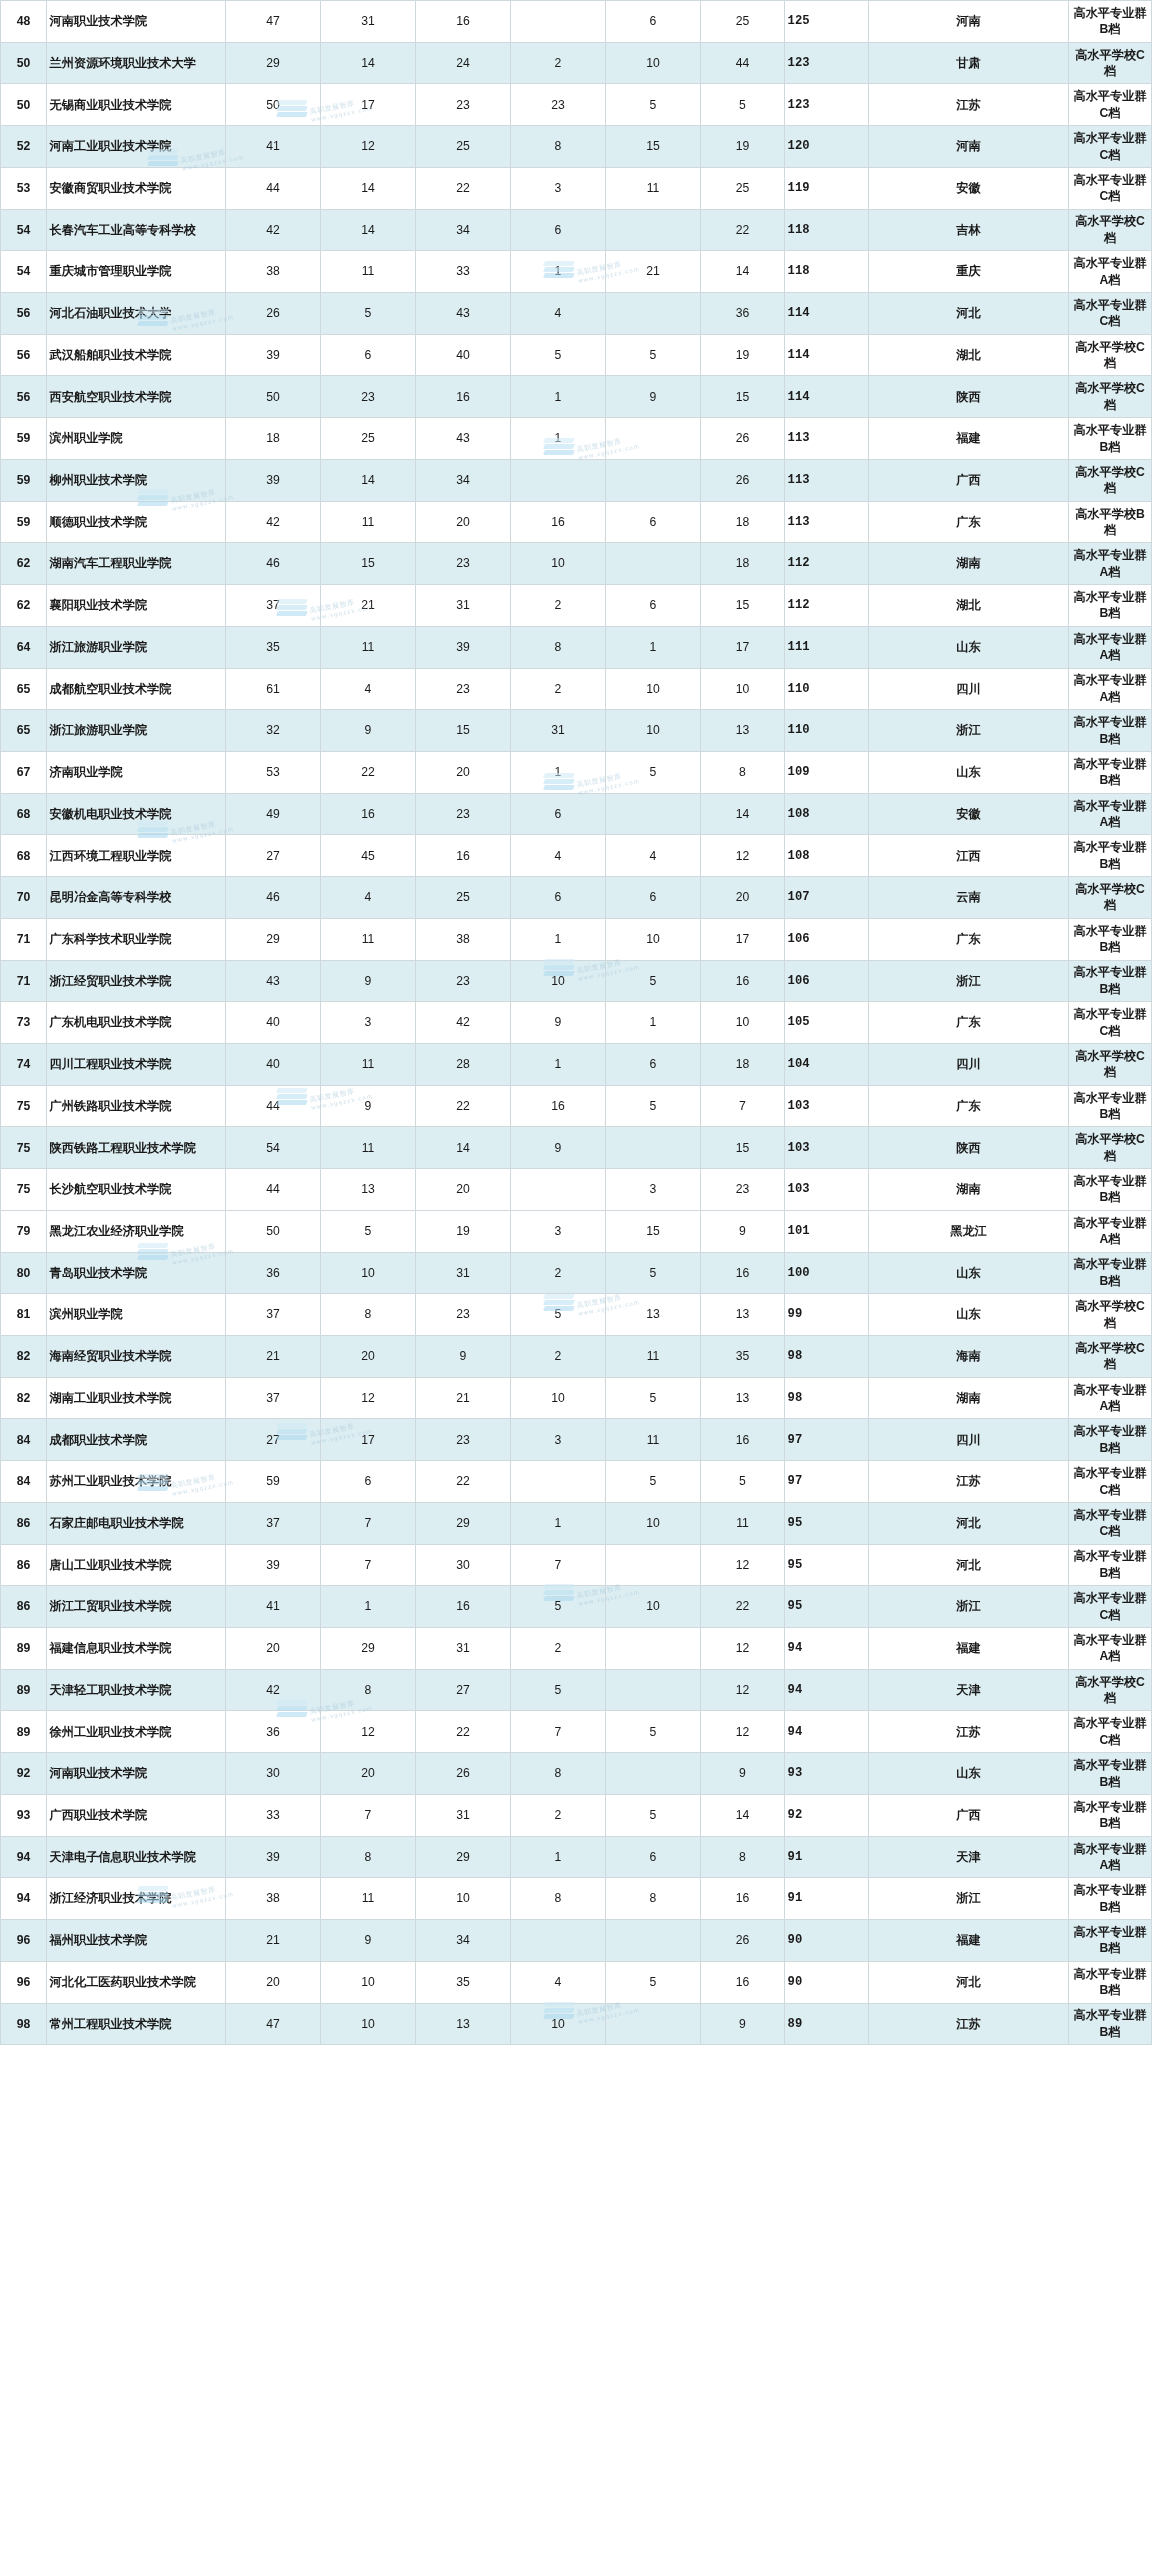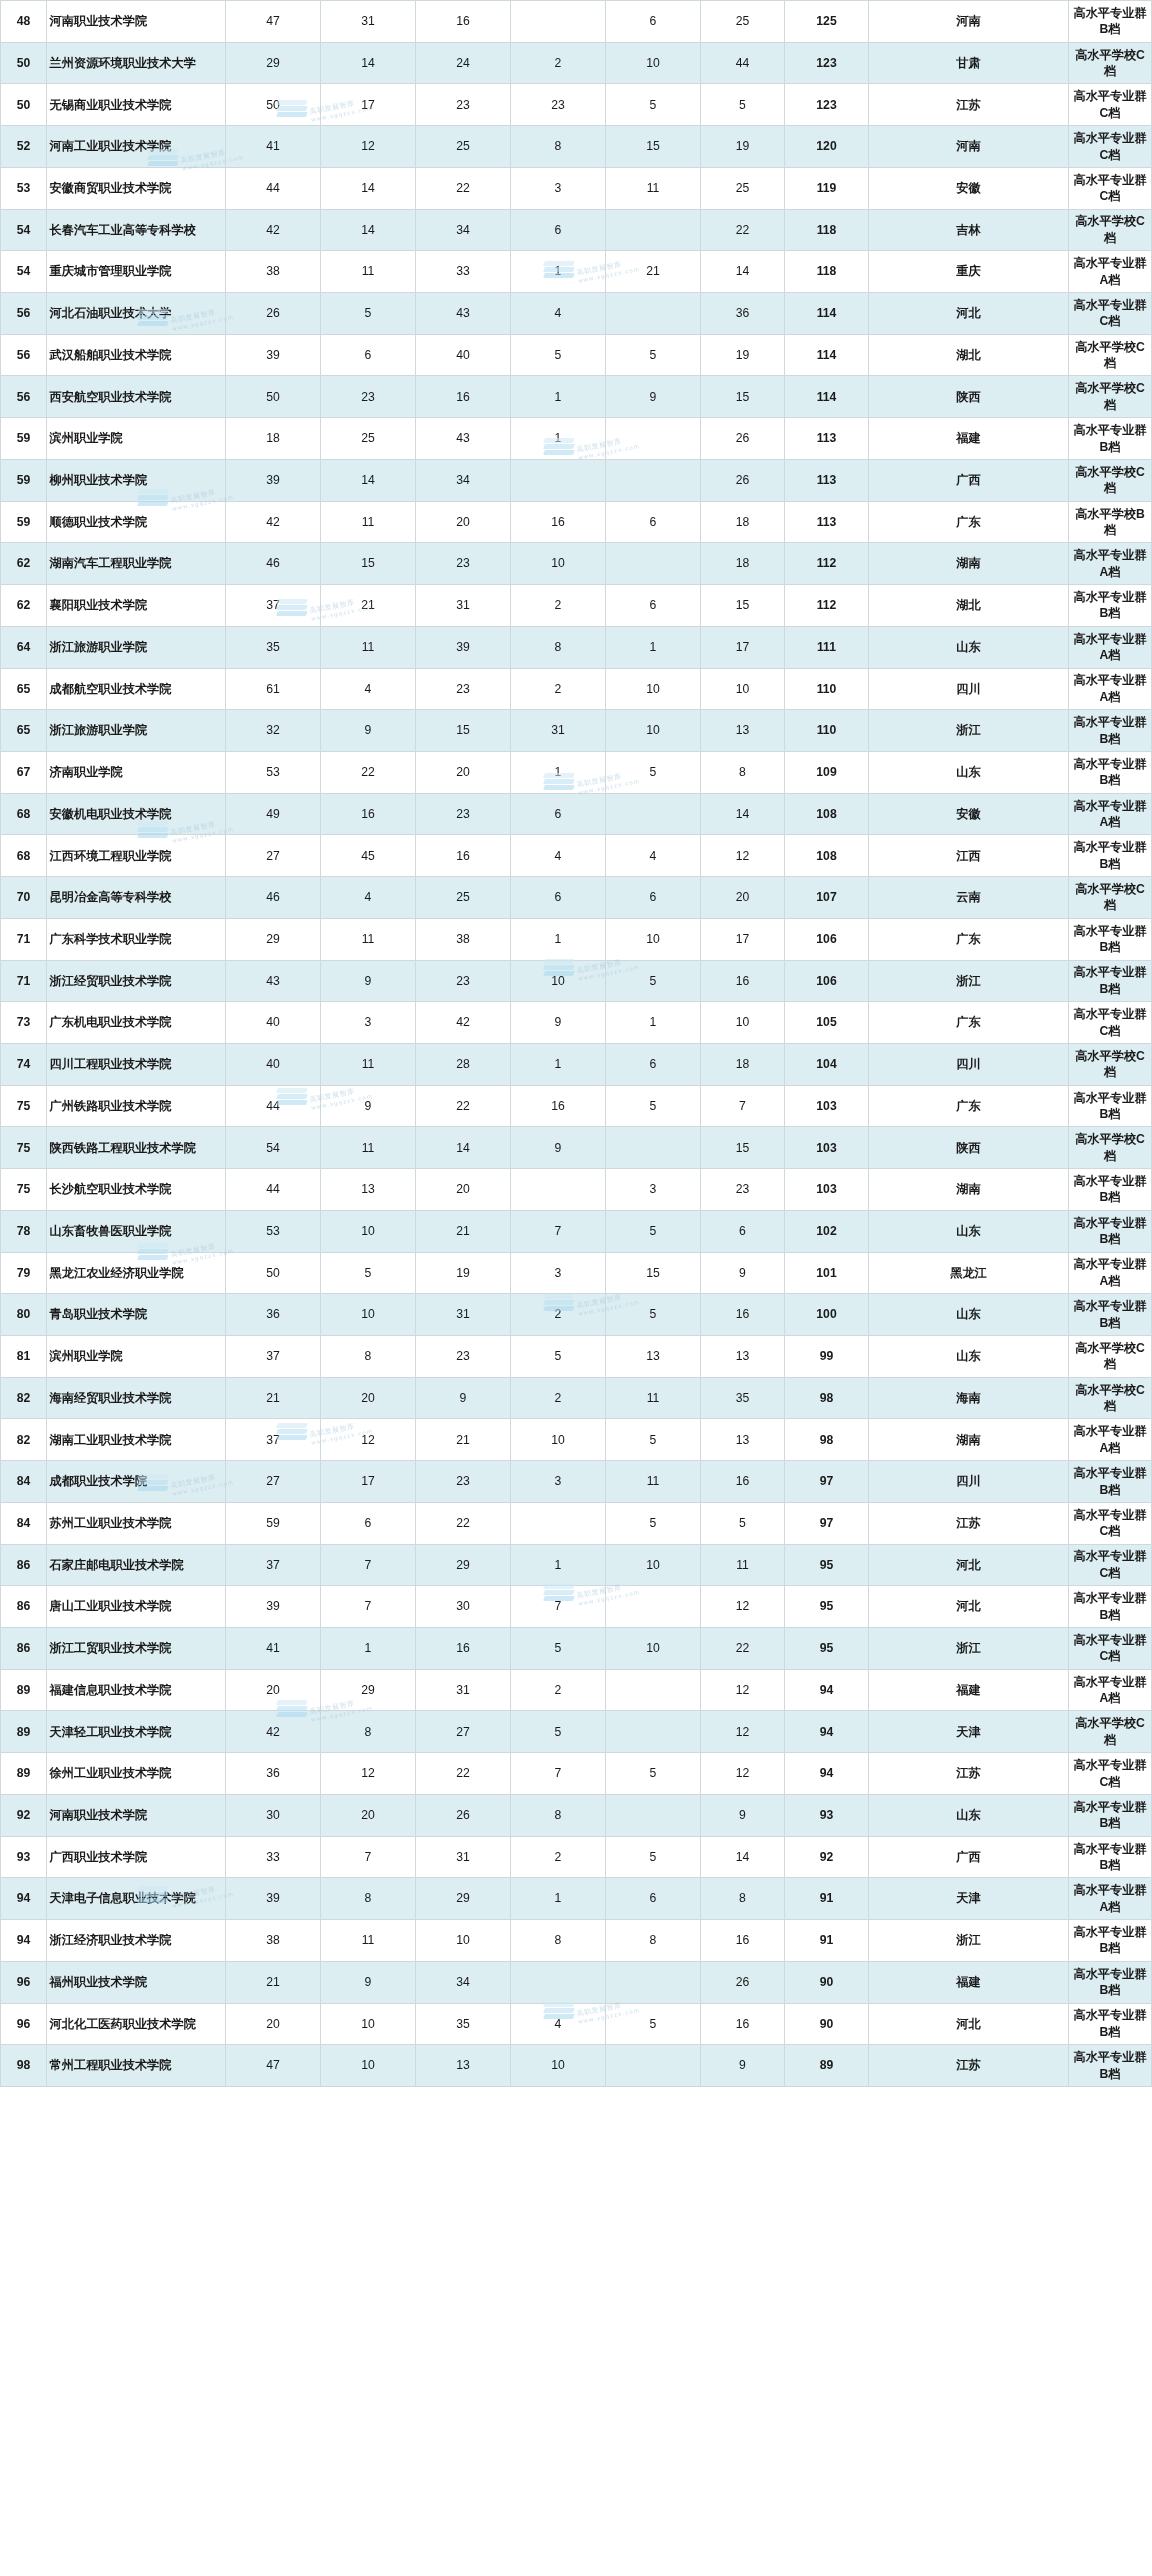--- a/index.html
+++ b/index.html
@@ -36,21 +36,21 @@
   col.c-n3     { width: 95px; }
   col.c-n4     { width: 95px; }
   col.c-n5     { width: 95px; }
   col.c-total  { width: 84px; }
   col.c-prov   { width: 84px; }
   col.c-type   { width: 200px; }
 
   td.rank { text-align: center; font-weight: bold; font-size: 12.2px; }
   td.name { text-align: left; padding-left: 9px; font-weight: bold; }
   td.num  { text-align: center; }
-  td.total{ text-align: center; font-weight: bold; }
+  td.total{ font-weight: bold; font-family: Liberation Mono, monospace; }
   td.prov { text-align: center; font-weight: bold; }
   td.type { text-align: center; font-weight: bold; font-size: 11.6px; }
 
   tr.odd td { background: #ffffff; }
   tr.even td { background: #ddeef2; }
 
   
   .wm {
     position: absolute;
     pointer-events: none;
@@ -483,33 +483,20 @@
           <td class="num">44</td>
           <td class="num">13</td>
           <td class="num">20</td>
           <td class="num"></td>
           <td class="num">3</td>
           <td class="num">23</td>
           <td class="total">103</td>
           <td class="prov">湖南</td>
           <td class="type">高水平专业群B档</td>
         </tr>
-        <tr class="even">
-          <td class="rank">78</td>
-          <td class="name">山东畜牧兽医职业学院</td>
-          <td class="num">53</td>
-          <td class="num">10</td>
-          <td class="num">21</td>
-          <td class="num">7</td>
-          <td class="num">5</td>
-          <td class="num">6</td>
-          <td class="total">102</td>
-          <td class="prov">山东</td>
-          <td class="type">高水平专业群B档</td>
-        </tr>
         <tr class="odd">
           <td class="rank">79</td>
           <td class="name">黑龙江农业经济职业学院</td>
           <td class="num">50</td>
           <td class="num">5</td>
           <td class="num">19</td>
           <td class="num">3</td>
           <td class="num">15</td>
           <td class="num">9</td>
           <td class="total">101</td>

